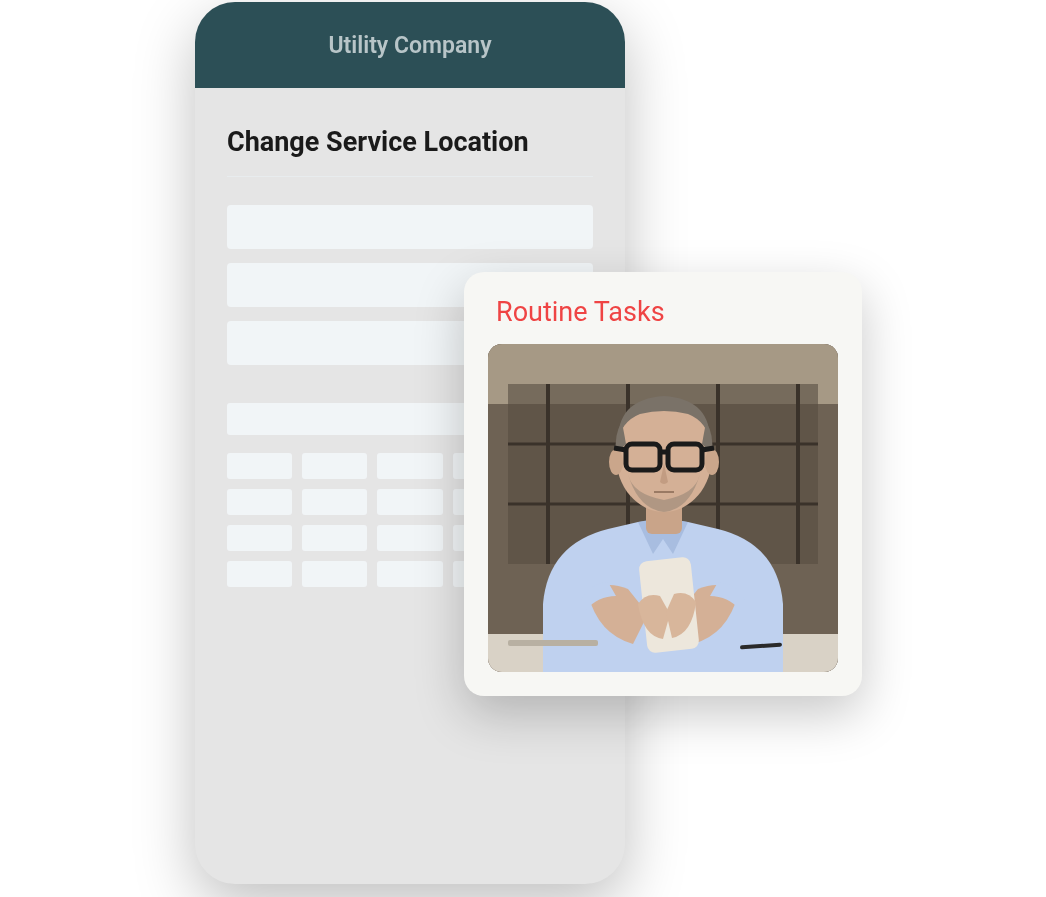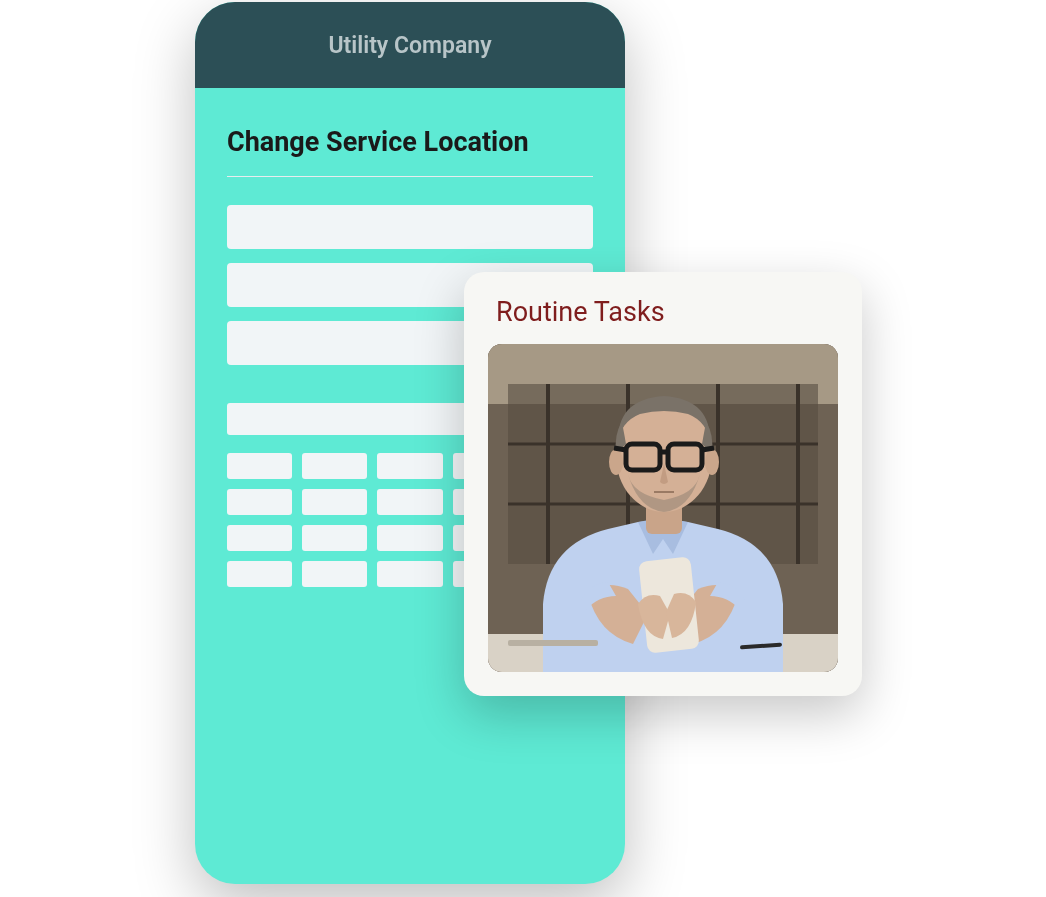--- a/index.html
+++ b/index.html
@@ -13,21 +13,21 @@
       background: white;
       font-family: -apple-system, BlinkMacSystemFont, 'Segoe UI', Roboto, Helvetica, Arial, sans-serif;
       position: relative;
     }
     .phone-frame {
       position: absolute;
       left: 195px;
       top: 2px;
       width: 430px;
       height: 882px;
-      background: #5eead4;
+      background: #e5e5e5;
       border-radius: 40px;
       box-shadow: 0 20px 60px rgba(0,0,0,0.25);
       overflow: hidden;
     }
     .phone-header {
       width: 100%;
       height: 86px;
       background: #2c4f56;
       display: flex;
       align-items: center;
@@ -106,21 +106,21 @@
       color: #2b2b2b;
       font-size: 26px;
       font-weight: 400;
       padding: 6px 18px;
       border-radius: 22px;
       margin-bottom: 8px;
     }
     .overlay-subtext {
       font-size: 27px;
       font-weight: 400;
-      color: #7f1d1d;
+      color: #ef4444;
       margin-left: 8px;
       margin-bottom: 16px;
     }
     .photo {
       width: 100%;
       height: 328px;
       border-radius: 14px;
       overflow: hidden;
       position: relative;
       background: linear-gradient(135deg, #6b5e4f 0%, #8a7d6e 40%, #4a4038 100%);

